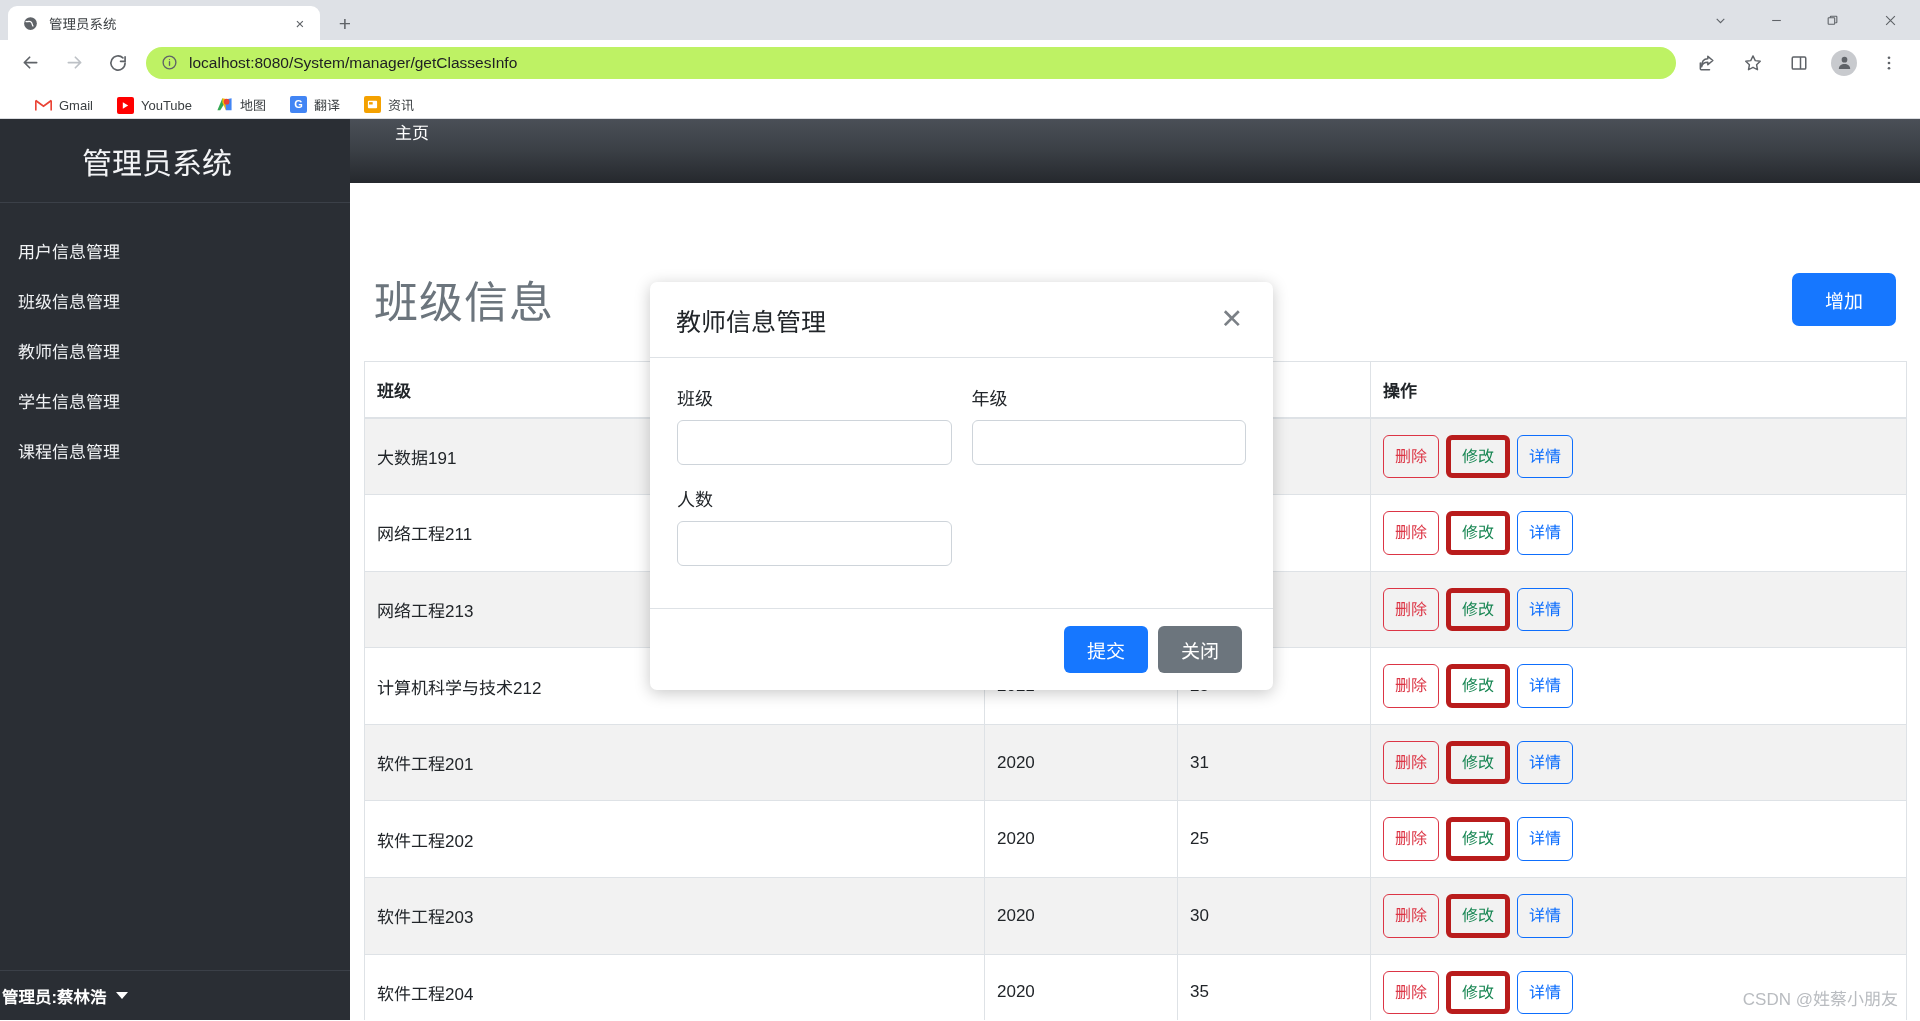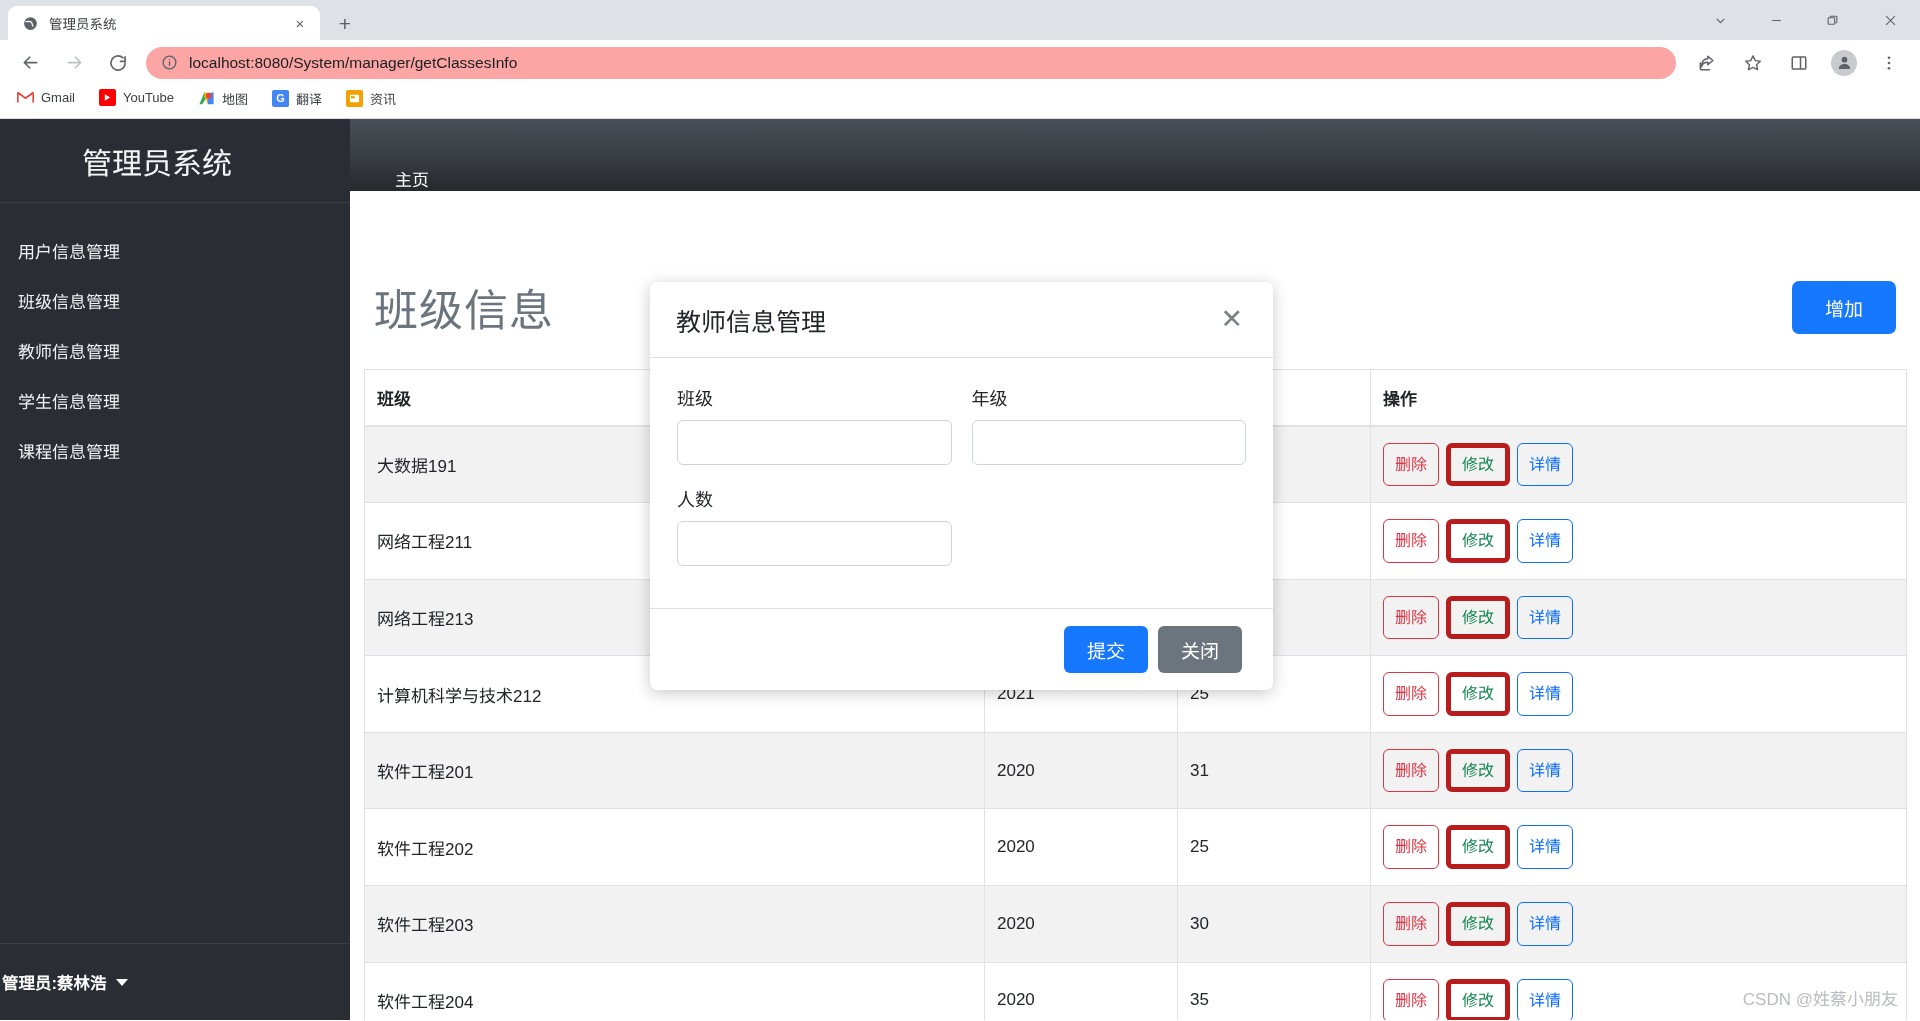--- a/index.html
+++ b/index.html
@@ -65,21 +65,21 @@
     display: flex; align-items: center; padding: 0 8px;
   }
   .nav-btn {
     width: 34px; height: 34px; margin: 0 5px;
     display: flex; align-items: center; justify-content: center;
     color: #5f6368; border-radius: 50%;
   }
   .nav-btn.disabled { color: #bdc1c6; }
   .omnibox {
     flex: 1 1 auto; height: 32px;
-    background: #fca5a5; border-radius: 16px;
+    background: #bef264; border-radius: 16px;
     display: flex; align-items: center;
     margin: 0 8px 0 6px; padding: 0 14px;
   }
   .omni-info {
     width: 18px; height: 18px; margin-right: 11px;
     display: flex; align-items: center; justify-content: center;
     color: #5f6368; flex: 0 0 18px;
   }
   .omni-url {
     font-size: 15.5px; color: #202124;
@@ -93,21 +93,21 @@
   }
   .avatar-btn {
     width: 26px; height: 26px; margin: 0 9px;
     border-radius: 50%; background: #c8cace;
     display: flex; align-items: center; justify-content: center;
     color: #5f6368;
   }
 
   .bookmarks {
     height: 34px; background: #fff;
-    display: flex; align-items: flex-start; padding: 0 10px;
+    display: flex; align-items: flex-end; padding: 0 28px;
     border-bottom: 1px solid #dadce0;
   }
   .bm {
     display: flex; align-items: center;
     margin-right: 10px; padding: 4px 7px; border-radius: 4px;
   }
   .bm-ico {
     width: 17px; height: 17px; margin-right: 7px; flex: 0 0 17px;
     display: flex; align-items: center; justify-content: center;
     border-radius: 2px; font-size: 11px; line-height: 1;
@@ -135,21 +135,21 @@
     border-bottom: 1px solid #3b4048;
   }
   .sb-menu { padding-top: 22px; flex: 1 1 auto; }
   .sb-item {
     height: 50px;
     display: flex; align-items: center;
     padding-left: 18px;
     font-size: 17px; color: #f0f2f4;
   }
   .sb-footer {
-    flex: 0 0 auto; height: 77px;
+    flex: 0 0 auto; height: 50px;
     border-top: 1px solid #3b4048;
     display: flex; align-items: center;
     padding-left: 2px;
   }
   .sb-footer-text {
     font-size: 16.5px; color: #ffffff; font-weight: bold;
   }
   .caret-down {
     display: inline-block;
     width: 0; height: 0; margin-left: 9px;
@@ -158,23 +158,23 @@
     border-top: 7px solid #ffffff;
     vertical-align: middle;
   }
 
   .content {
     position: absolute; left: 350px; top: 0;
     width: 1570px; height: 901px;
     background: #fff;
   }
   .topnav {
-    height: 72px;
+    height: 64px;
     background: linear-gradient(to bottom, #4a4f57 0%, #3b4046 48%, #25282d 100%);
-    display: flex; align-items: flex-end;
+    display: flex; align-items: flex-start;
     padding-left: 45px;
   }
   .topnav-link { font-size: 17px; color: #ffffff; }
 
   .main { padding: 0 14px 0 14px; margin-top: 44px; }
   .page-head {
     display: flex; align-items: center; justify-content: space-between;
     padding: 40px 10px 30px 10px;
   }
   .page-title {

